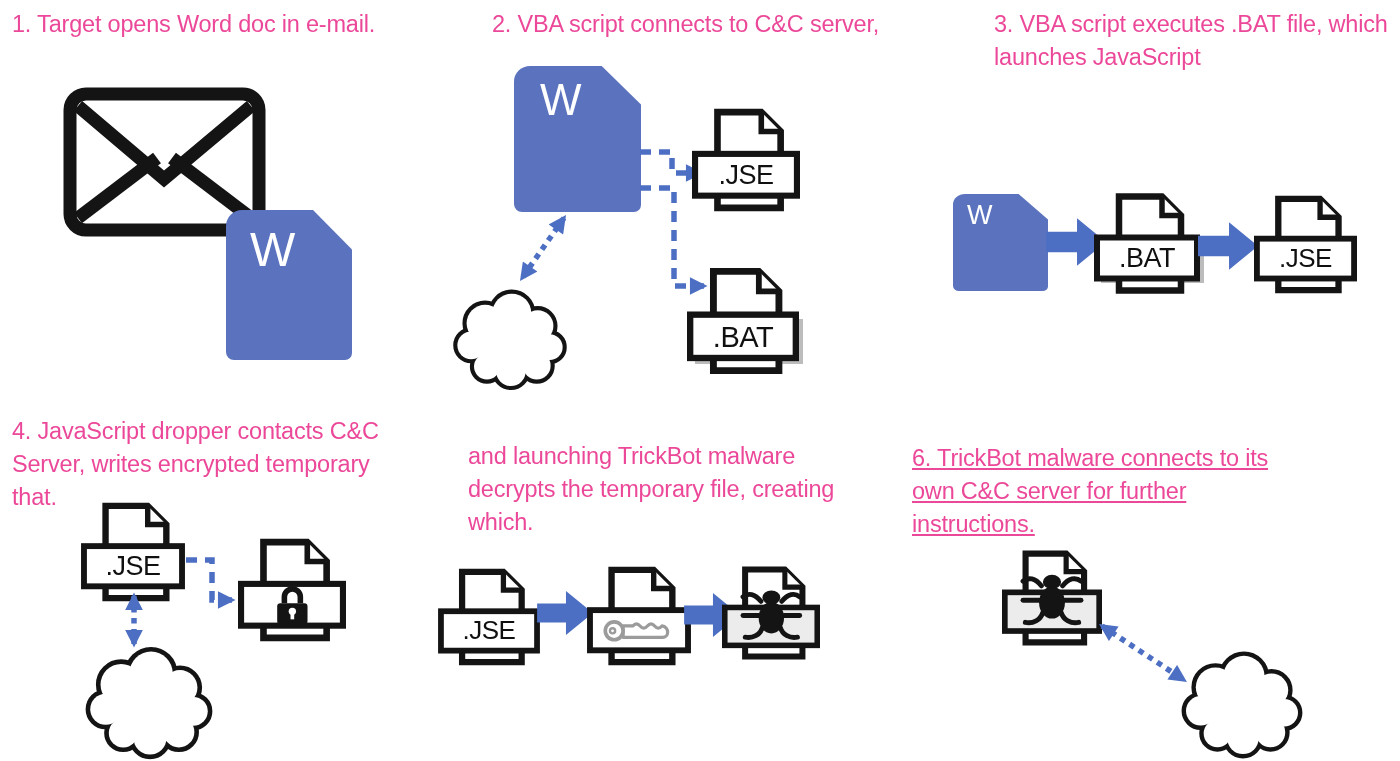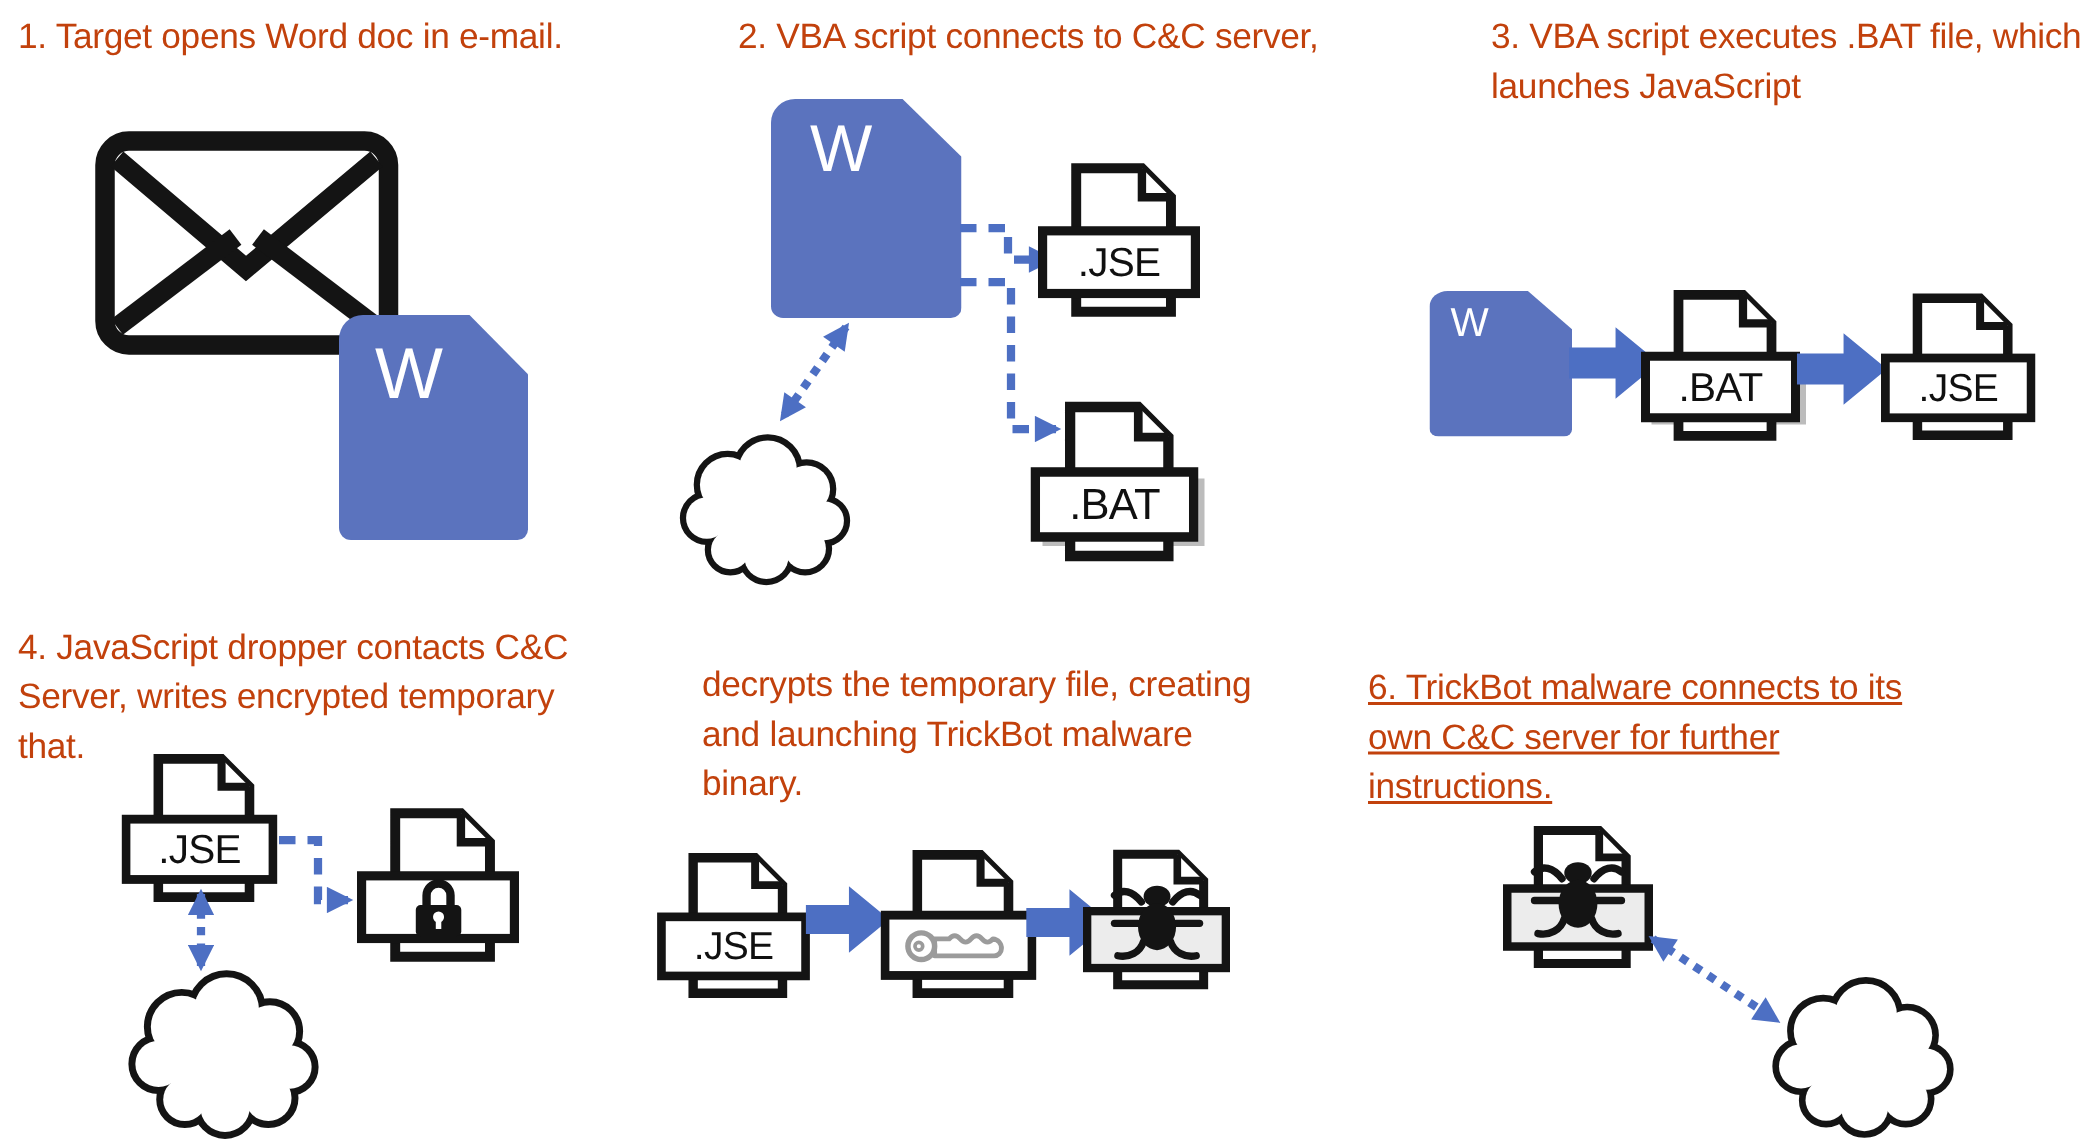--- a/index.html
+++ b/index.html
@@ -2,21 +2,21 @@
 <html><head>
 <meta charset="utf-8">
 <style>
   html,body{margin:0;padding:0;}
   body{
     width:1400px;height:761px;position:relative;overflow:hidden;
     background:#ffffff;color:#1d1d1d;
     font-family:"Liberation Sans",sans-serif;
   }
   .abs{position:absolute;}
-  .caption{font-size:23.5px;line-height:33px;letter-spacing:-0.2px;color:#c2410c;}
+  .caption{font-size:23.5px;line-height:33px;letter-spacing:-0.2px;color:#ec4899;}
   .caption .ln{white-space:nowrap;}
   .icon-box{position:absolute;}
   .icon-box svg{position:absolute;left:0;top:0;width:100%;height:100%;overflow:visible;}
   .file-label{
     position:absolute;left:0;top:44.2%;height:40%;width:100%;
     display:flex;align-items:center;justify-content:center;
     font-size:27px;color:#101010;letter-spacing:-0.5px;
   }
   .band-shadow{position:absolute;left:7%;top:48%;width:97%;height:40%;background:#bcbcbc;}
   .wdoc-svg{color:#5b73be;}
@@ -228,23 +228,23 @@
       <line class="conn dotted" x1="24" y1="14" x2="24" y2="62" marker-start="url(#mk-arrow)" marker-end="url(#mk-arrow)"></line>
     </svg>
 </div>
 <div class="icon-box" style="left:82px;top:640px;width:134px;height:121px;">
   <svg viewBox="0 0 130 115">
       <use href="#sym-cloud"></use>
     </svg>
 </div>
 
 <div class="abs caption" style="left:468px;top:440px;">
+  <div class="ln">and launching TrickBot malware</div>
   <div class="ln">decrypts the temporary file, creating</div>
-  <div class="ln">and launching TrickBot malware</div>
-  <div class="ln">binary.</div>
+  <div class="ln">which.</div>
 </div>
 <div class="icon-box" style="left:438px;top:568px;width:102px;height:98px;">
   <svg viewBox="0 0 106 102">
       <use href="#sym-file"></use>
     </svg>
   <div class="file-label" style="font-size:26px;">.JSE</div>
 </div>
 <div class="icon-box" style="left:537px;top:588px;width:56px;height:50px;">
   <svg class="arrow-svg" viewBox="0 0 58 52">
       <use href="#sym-block-arrow"></use>

